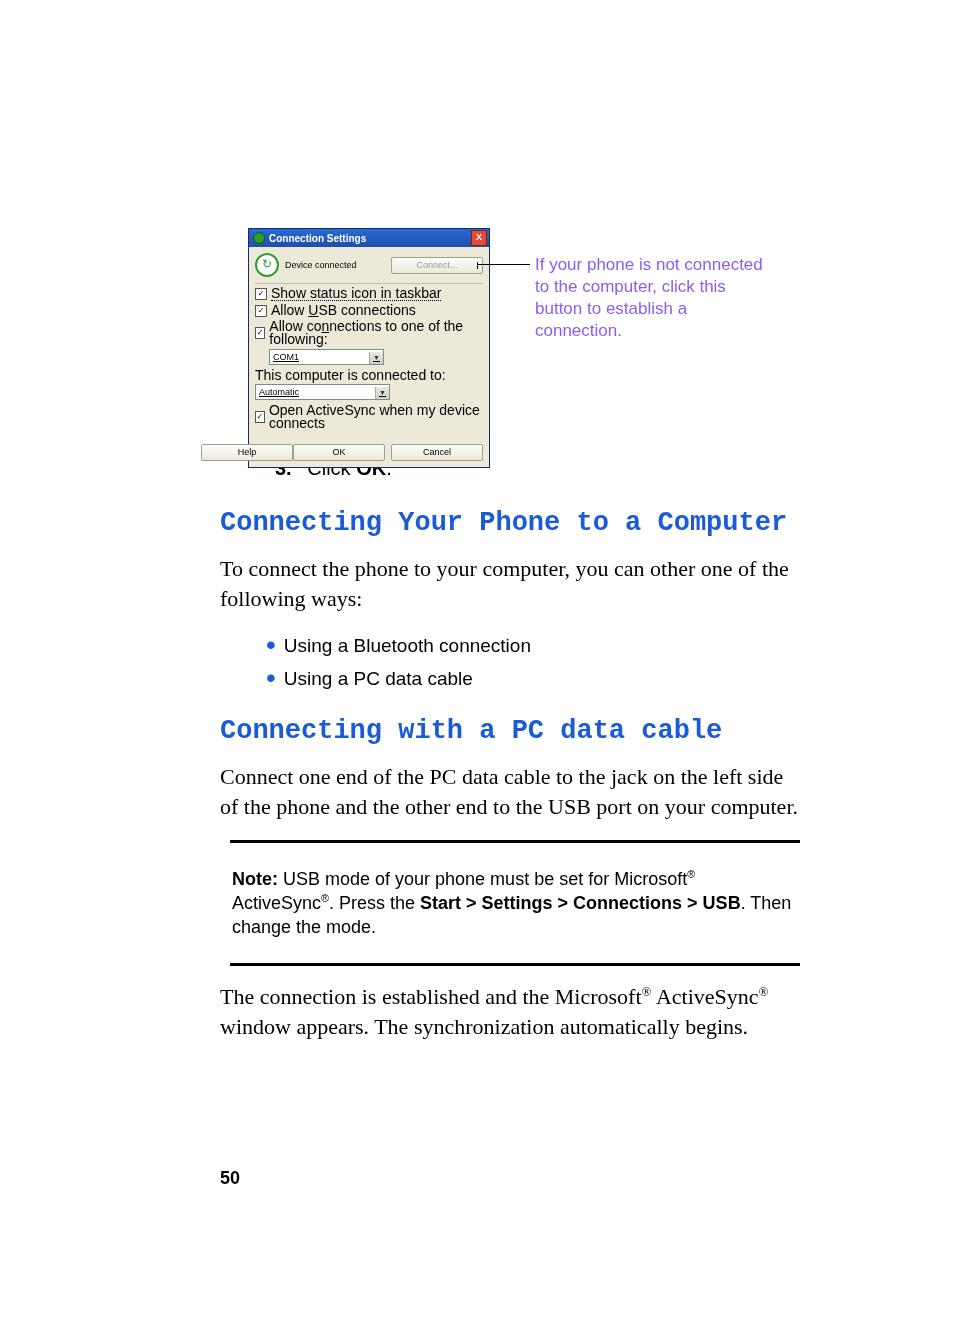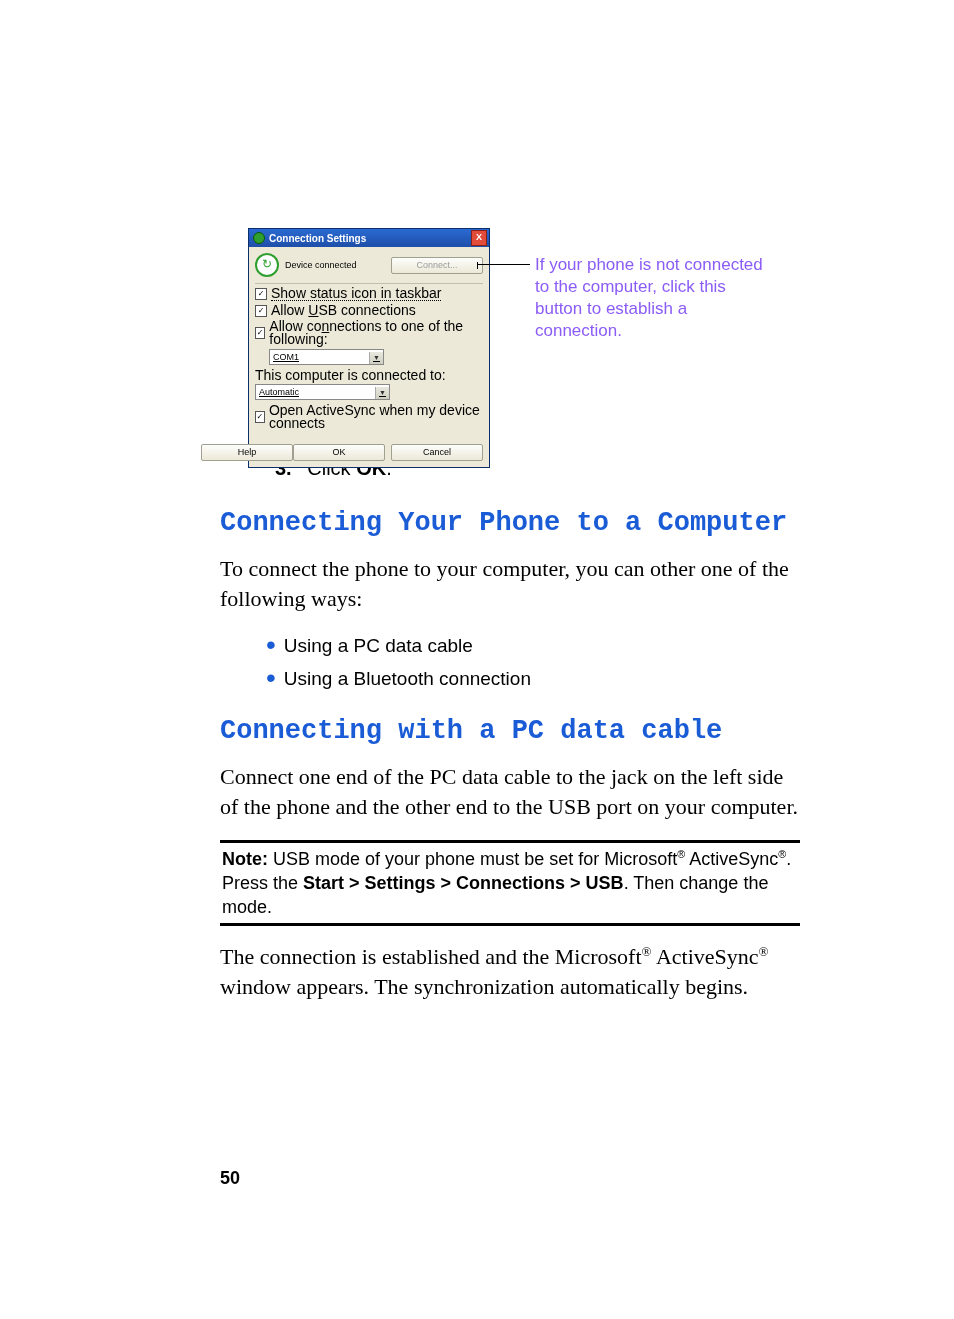--- a/index.html
+++ b/index.html
@@ -214,22 +214,22 @@
   ul.bullets li::before {
     content: '\2022';
     color: #1a5bd6;
     font-size: 28px;
     vertical-align: -2px;
     margin-right: 8px;
   }
   .note-block {
     border-top: 3px solid #000;
     border-bottom: 3px solid #000;
-    padding: 4px 2px;
-    margin: 10px 0 16px 0;
+    padding: 24px 2px;
+    margin: 10px 0 16px 10px;
     font-family: Arial, Helvetica, sans-serif;
     font-size: 18px;
     line-height: 24px;
   }
   .note-block .b { font-weight: bold; }
   sup.reg {
     font-size: 60%;
     vertical-align: super;
     line-height: 0;
   }
@@ -317,22 +317,22 @@
     <p class="step">
       <span class="num">3.</span>
       <span>Click </span><span class="bold">OK</span><span>.</span>
     </p>
 
     <h2>Connecting Your Phone to a Computer</h2>
 
     <p class="serif">To connect the phone to your computer, you can other one of the following ways:</p>
 
     <ul class="bullets">
+      <li>Using a Bluetooth connection</li>
       <li>Using a PC data cable</li>
-      <li>Using a Bluetooth connection</li>
     </ul>
 
     <h2>Connecting with a PC data cable</h2>
 
     <p class="serif">Connect one end of the PC data cable to the jack on the left side of the phone and the other end to the USB port on your computer.</p>
 
     <div class="note-block">
       <span class="b">Note:</span><span> USB mode of your phone must be set for Microsoft</span><sup class="reg">®</sup><span> ActiveSync</span><sup class="reg">®</sup><span>. Press the </span><span class="b">Start &gt; Settings &gt; Connections &gt; USB</span><span>. Then change the mode.</span>
     </div>
 

